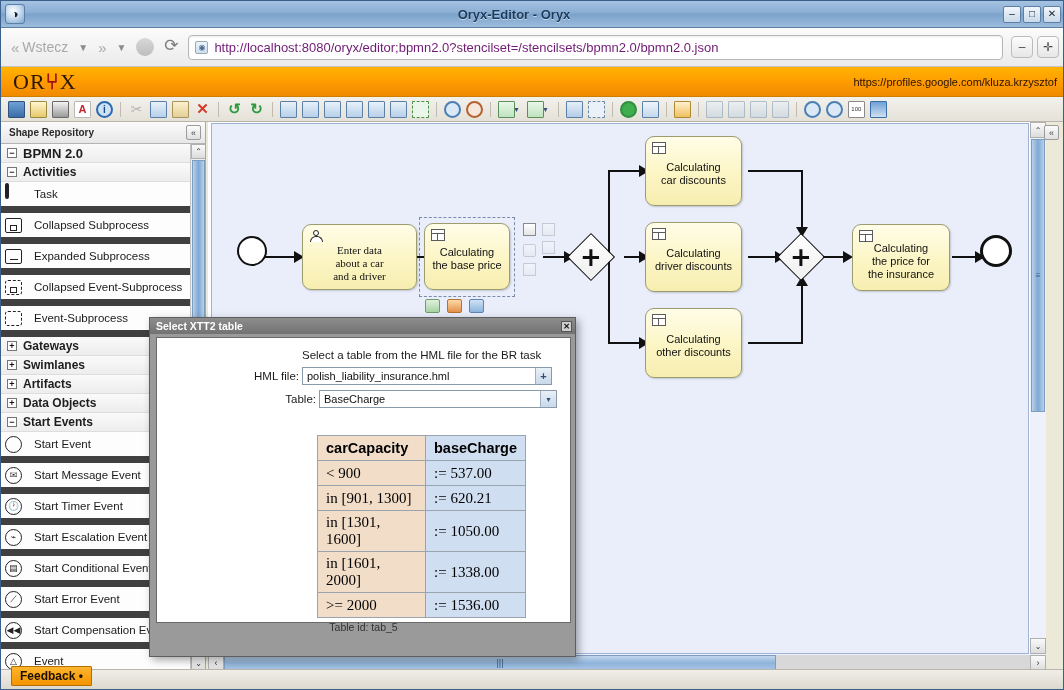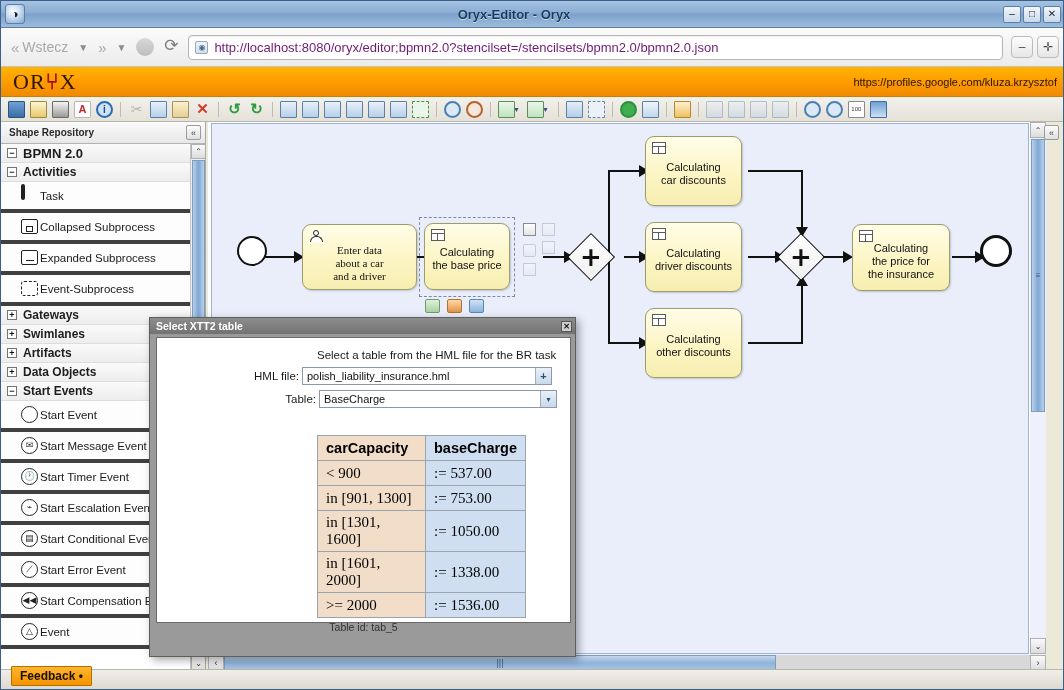--- a/index.html
+++ b/index.html
@@ -161,23 +161,23 @@
     background: linear-gradient(to bottom,#fafafa,#ededed);
     border-bottom: 1px solid #ddd;
     font-size: 12px; font-weight: bold; color: #1d1d1d;
   }
   .sb-group.lvl0 { font-size: 13px; }
   .sb-group .pm {
     width: 10px; height: 10px; border: 1px solid #757575; background: #fff;
     font-size: 9px; line-height: 8px; text-align: center; color: #111;
   }
   .sb-item {
-    display: flex; align-items: center; gap: 0;
-    height: 31px; padding-left: 20px;
-    border-bottom: 4px solid #404040;
+    display: flex; align-items: center; gap: 10px;
+    height: 31px; padding-left: 4px;
+    border-bottom: 7px solid #404040;
     font-size: 11.5px; color: #1a1a1a;
     background: #fdfdfd;
   }
   .shape-ico { width: 19px; height: 19px; flex: 0 0 19px; position: relative; }
   .shape-task { border: 2px solid #222; border-radius: 3px; background: #fff; width: 17px; height: 15px; margin-top: 2px; }
   .shape-coll { border: 1.6px solid #222; border-radius: 2px; background: #fff; width: 17px; height: 15px; margin-top: 2px;
                 display:flex; align-items:flex-end; justify-content:center; }
   .shape-coll i { display:block; width:7px; height:6px; border:1.2px solid #222; margin-bottom:1px; font-style:normal; }
   .shape-exp { border: 1.6px solid #222; border-radius: 2px; background: #fff; width: 17px; height: 15px; margin-top: 2px;
                display:flex; align-items:flex-end; justify-content:center; }
@@ -354,21 +354,21 @@
   }
   .md-close {
     width: 11px; height: 11px; background: #cfcfcf; border: 1px solid #555;
     font-size: 8px; line-height: 9px; text-align: center; color: #111;
   }
   .md-body {
     position: absolute; left: 6px; top: 19px; width: 415px; height: 286px;
     background: #fff; border: 1px solid #6a6a6a;
   }
   .md-hint {
-    position: absolute; left: 160px; top: 11px;
+    position: absolute; left: 145px; top: 11px;
     font-size: 11.5px; color: #1a1a1a;
   }
   .md-row { position: absolute; display: flex; align-items: center; }
   .md-label { font-size: 11.5px; color: #1a1a1a; text-align: right; }
   .md-field {
     height: 18px; border: 1px solid #8a9aa8; background: #fff;
     display: flex; align-items: center; font-size: 11px; color: #111;
     padding-left: 4px;
   }
   .md-field .plus {
@@ -615,20 +615,28 @@
           </span>
           <span>Collapsed Subprocess</span>
         </div>
         <div class="sb-item">
           <span class="shape-ico">
             <span class="shape-exp">
               <i></i>
             </span>
           </span>
           <span>Expanded Subprocess</span>
+        </div>
+        <div class="sb-item">
+          <span class="shape-ico">
+            <span class="shape-dash">
+              <i></i>
+            </span>
+          </span>
+          <span>Collapsed Event-Subprocess</span>
         </div>
         <div class="sb-item">
           <span class="shape-ico">
             <span class="shape-dash"></span>
           </span>
           <span>Event-Subprocess</span>
         </div>
         <div class="sb-group">
           <span class="pm">+</span>
           <span>Gateways</span>
@@ -856,21 +864,21 @@
               <th class="c2">baseCharge</th>
             </tr>
           </thead>
         <tbody id="xtt-body">
             <tr>
               <td class="c1">&lt; 900</td>
               <td class="c2">:= 537.00</td>
             </tr>
             <tr>
               <td class="c1">in [901, 1300]</td>
-              <td class="c2">:= 753.00</td>
+              <td class="c2">:= 620.21</td>
             </tr>
             <tr>
               <td class="c1">in [1301, 1600]</td>
               <td class="c2">:= 1050.00</td>
             </tr>
             <tr>
               <td class="c1">in [1601, 2000]</td>
               <td class="c2">:= 1338.00</td>
             </tr>
             <tr>

